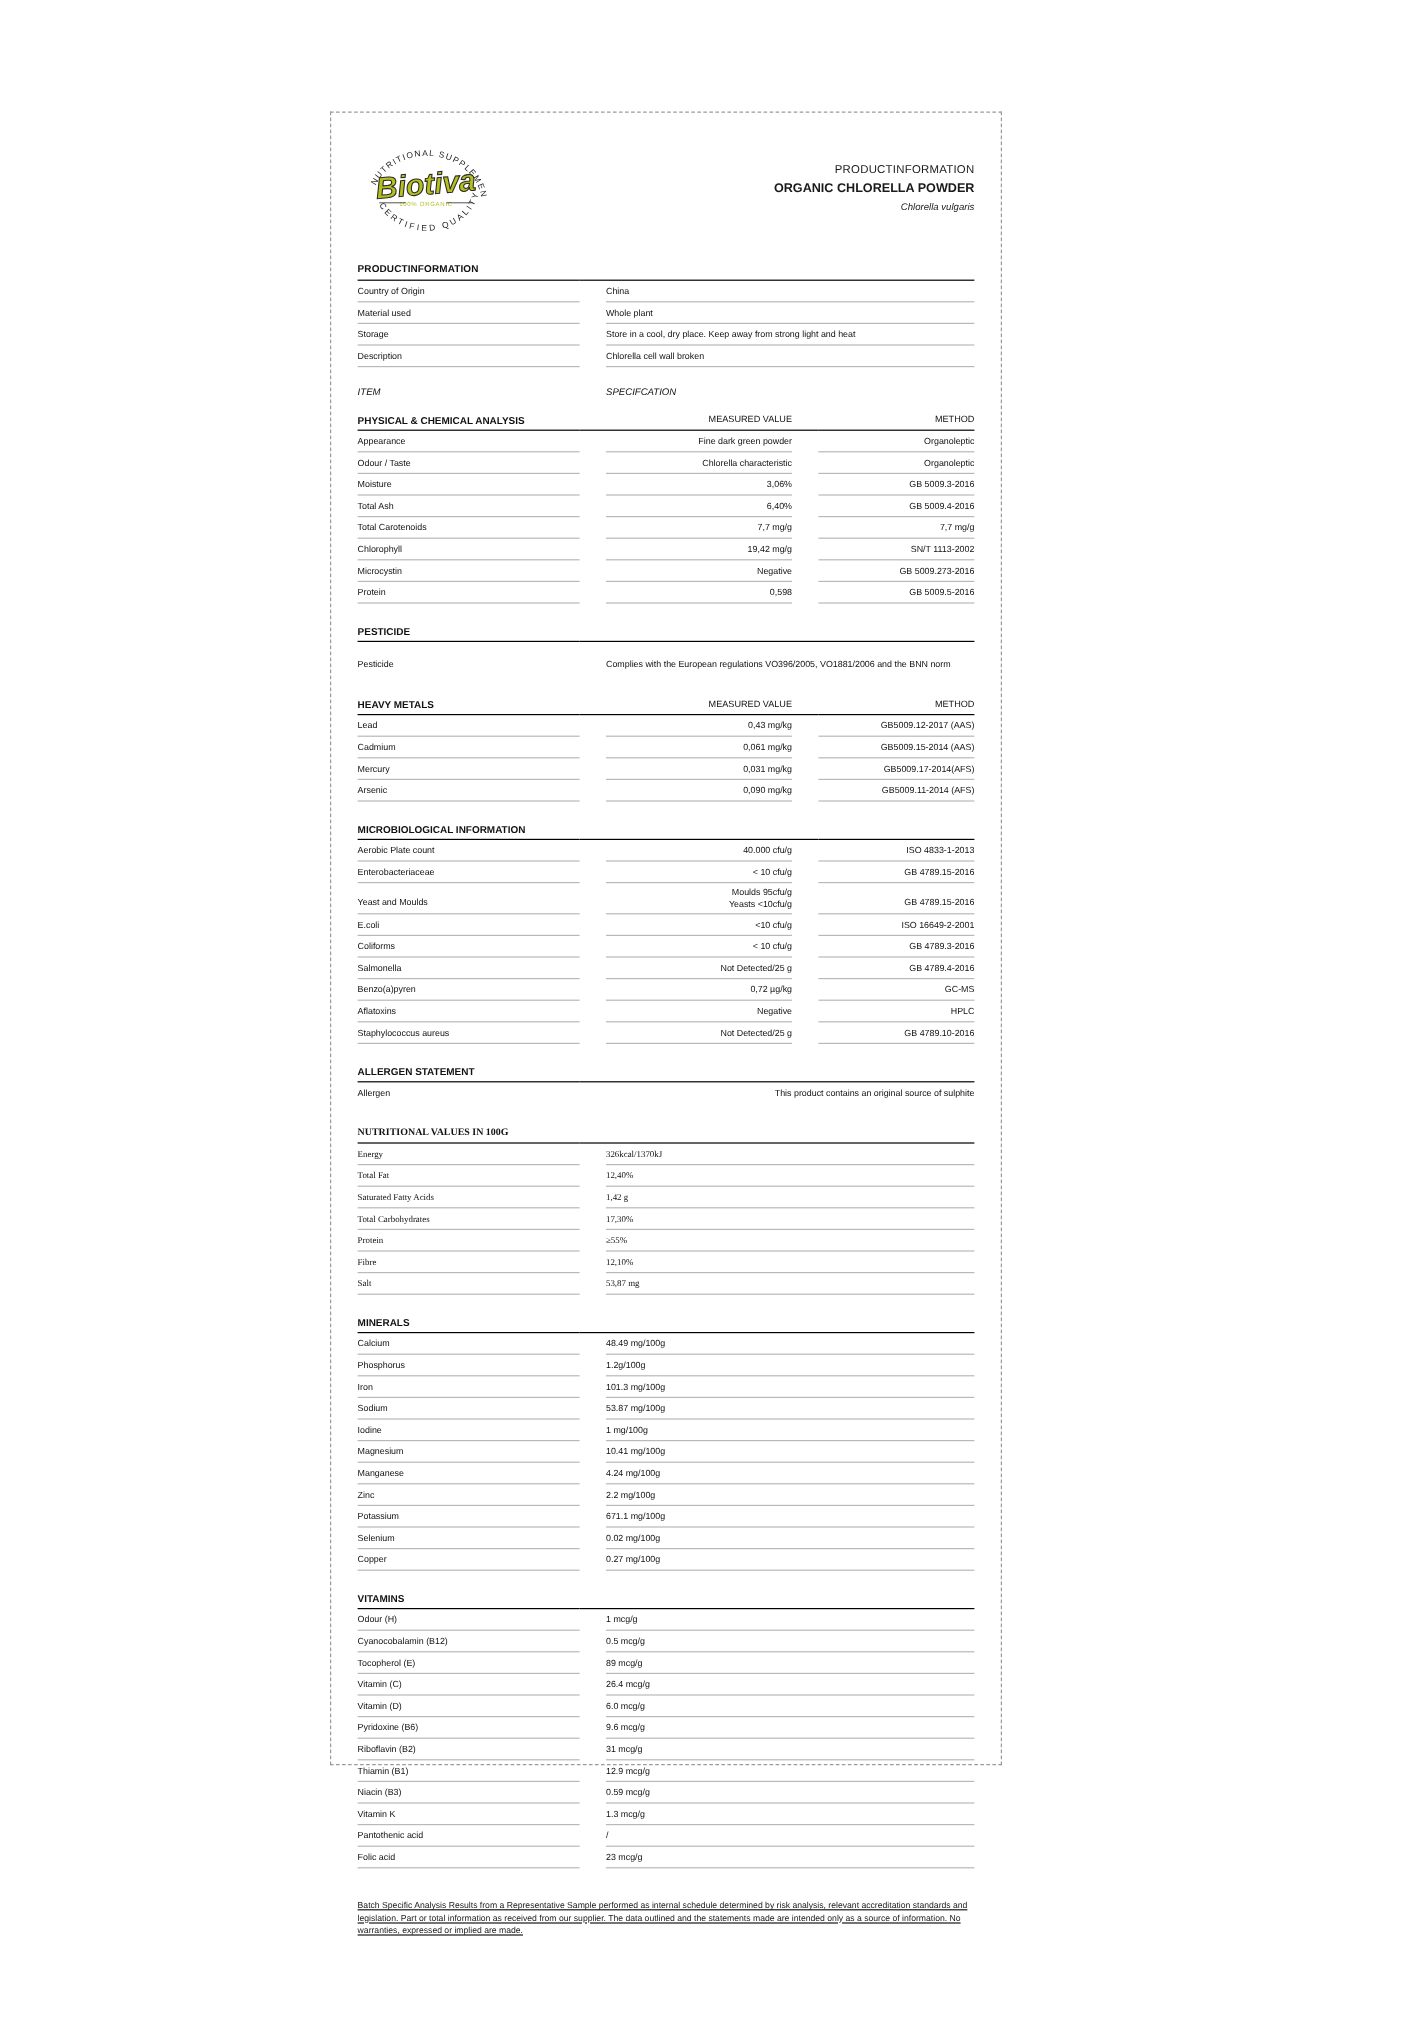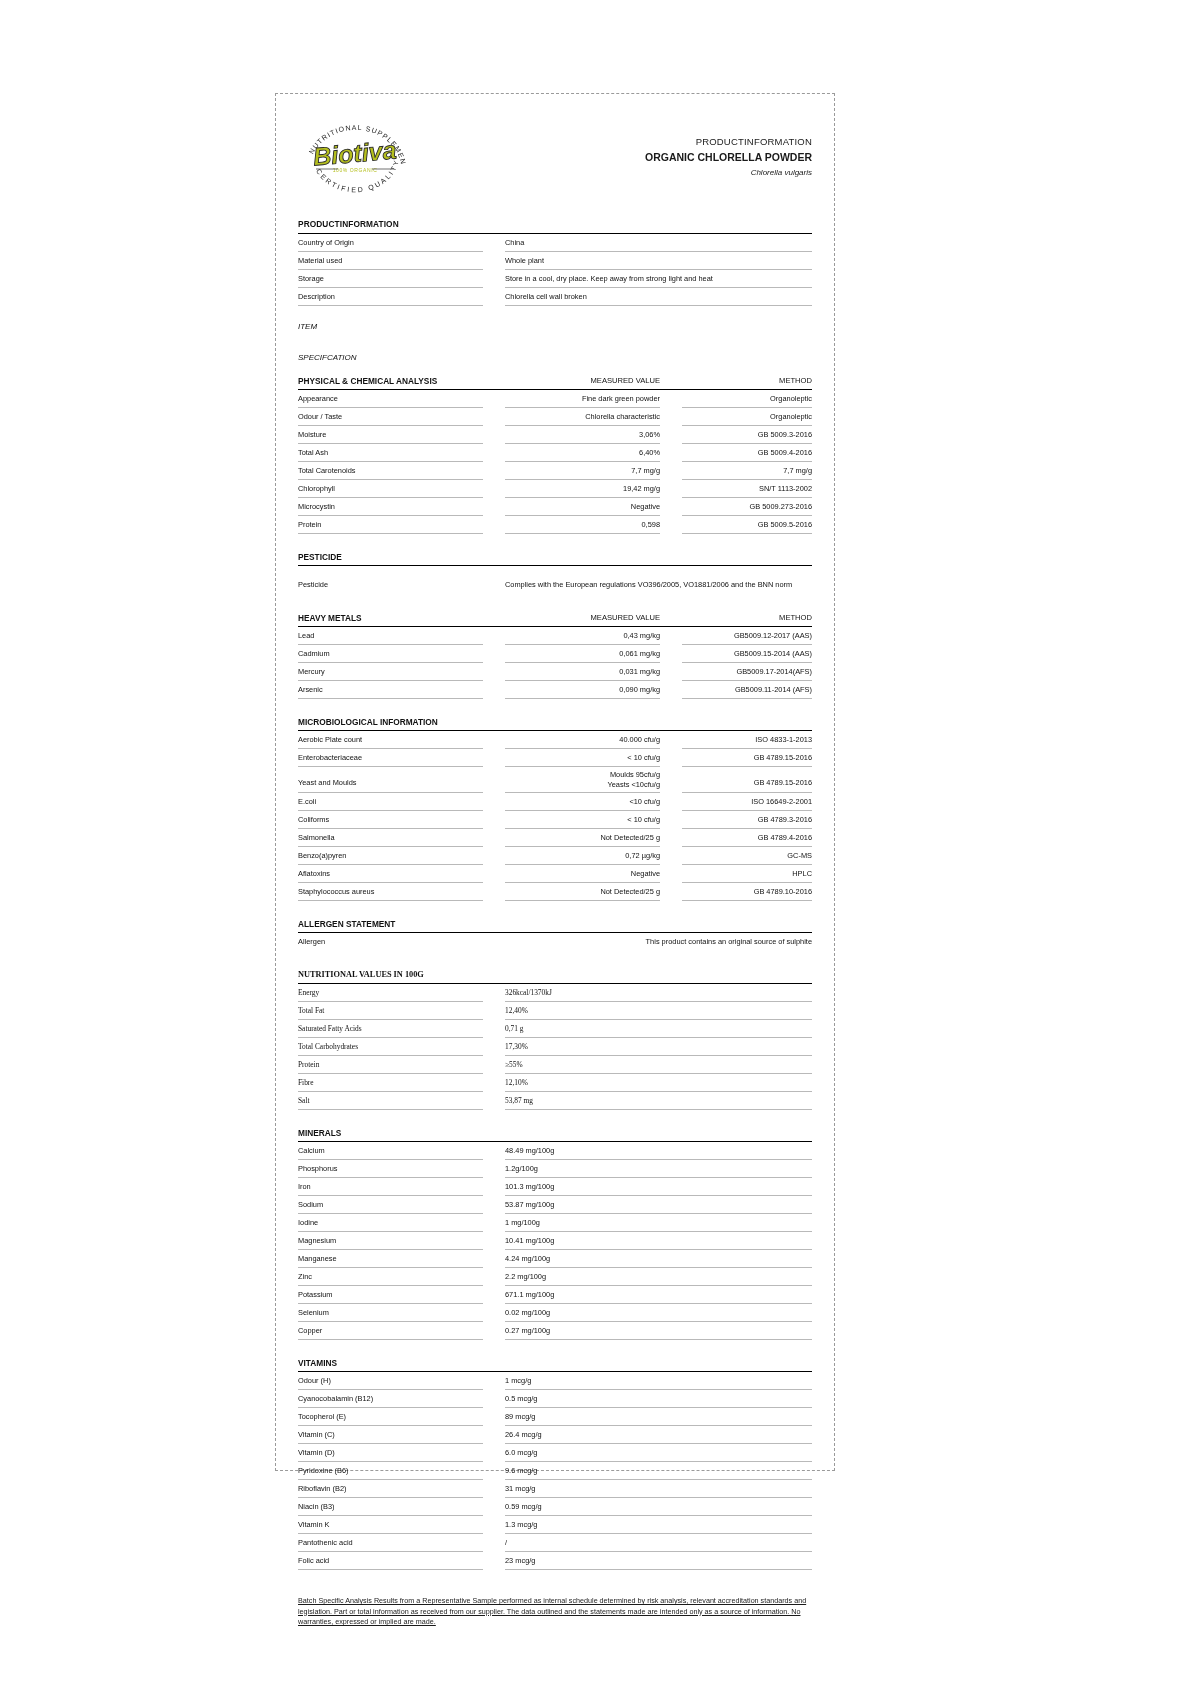--- a/index.html
+++ b/index.html
@@ -88,21 +88,20 @@
     border-bottom: 1px solid #000 !important;
     font-size: 7.6px;
   }
   .hdrrow .c1 { font-weight: bold; font-size: 8.3px; }
   .itemrow > div { border-bottom: none !important; }
   .itemrow {
     font-style: italic;
     font-size: 8px;
     margin-top: 12px;
     margin-bottom: 6px;
-    flex-direction: column;
   }
   .two-line { line-height: 10px; }
   .pest-text {
     font-size: 7.4px;
     line-height: 11px;
     text-align: left;
   }
   .pest-row .c1 { border-bottom: none !important; }
   .pest-row .c2wide { text-align: left; border-bottom: none !important; }
   .allergen-row .c2wide { text-align: right; }
@@ -396,21 +395,21 @@
         <div class="c2wide">326kcal/1370kJ</div>
     </div>
     <div class="row">
       <div class="c1">Total Fat</div>
       <div class="gap"></div>
         <div class="c2wide">12,40%</div>
     </div>
     <div class="row">
       <div class="c1">Saturated Fatty Acids</div>
       <div class="gap"></div>
-        <div class="c2wide">0,71 g</div>
+        <div class="c2wide">1,42 g</div>
     </div>
     <div class="row">
       <div class="c1">Total Carbohydrates</div>
       <div class="gap"></div>
         <div class="c2wide">17,30%</div>
     </div>
     <div class="row">
       <div class="c1">Protein</div>
       <div class="gap"></div>
         <div class="c2wide">≥55%</div>
@@ -525,20 +524,25 @@
       <div class="c1">Pyridoxine (B6)</div>
       <div class="gap"></div>
         <div class="c2wide">9.6 mcg/g</div>
     </div>
     <div class="row">
       <div class="c1">Riboflavin (B2)</div>
       <div class="gap"></div>
         <div class="c2wide">31 mcg/g</div>
     </div>
     <div class="row">
+      <div class="c1">Thiamin (B1)</div>
+      <div class="gap"></div>
+        <div class="c2wide">12.9 mcg/g</div>
+    </div>
+    <div class="row">
       <div class="c1">Niacin (B3)</div>
       <div class="gap"></div>
         <div class="c2wide">0.59 mcg/g</div>
     </div>
     <div class="row">
       <div class="c1">Vitamin K</div>
       <div class="gap"></div>
         <div class="c2wide">1.3 mcg/g</div>
     </div>
     <div class="row">

